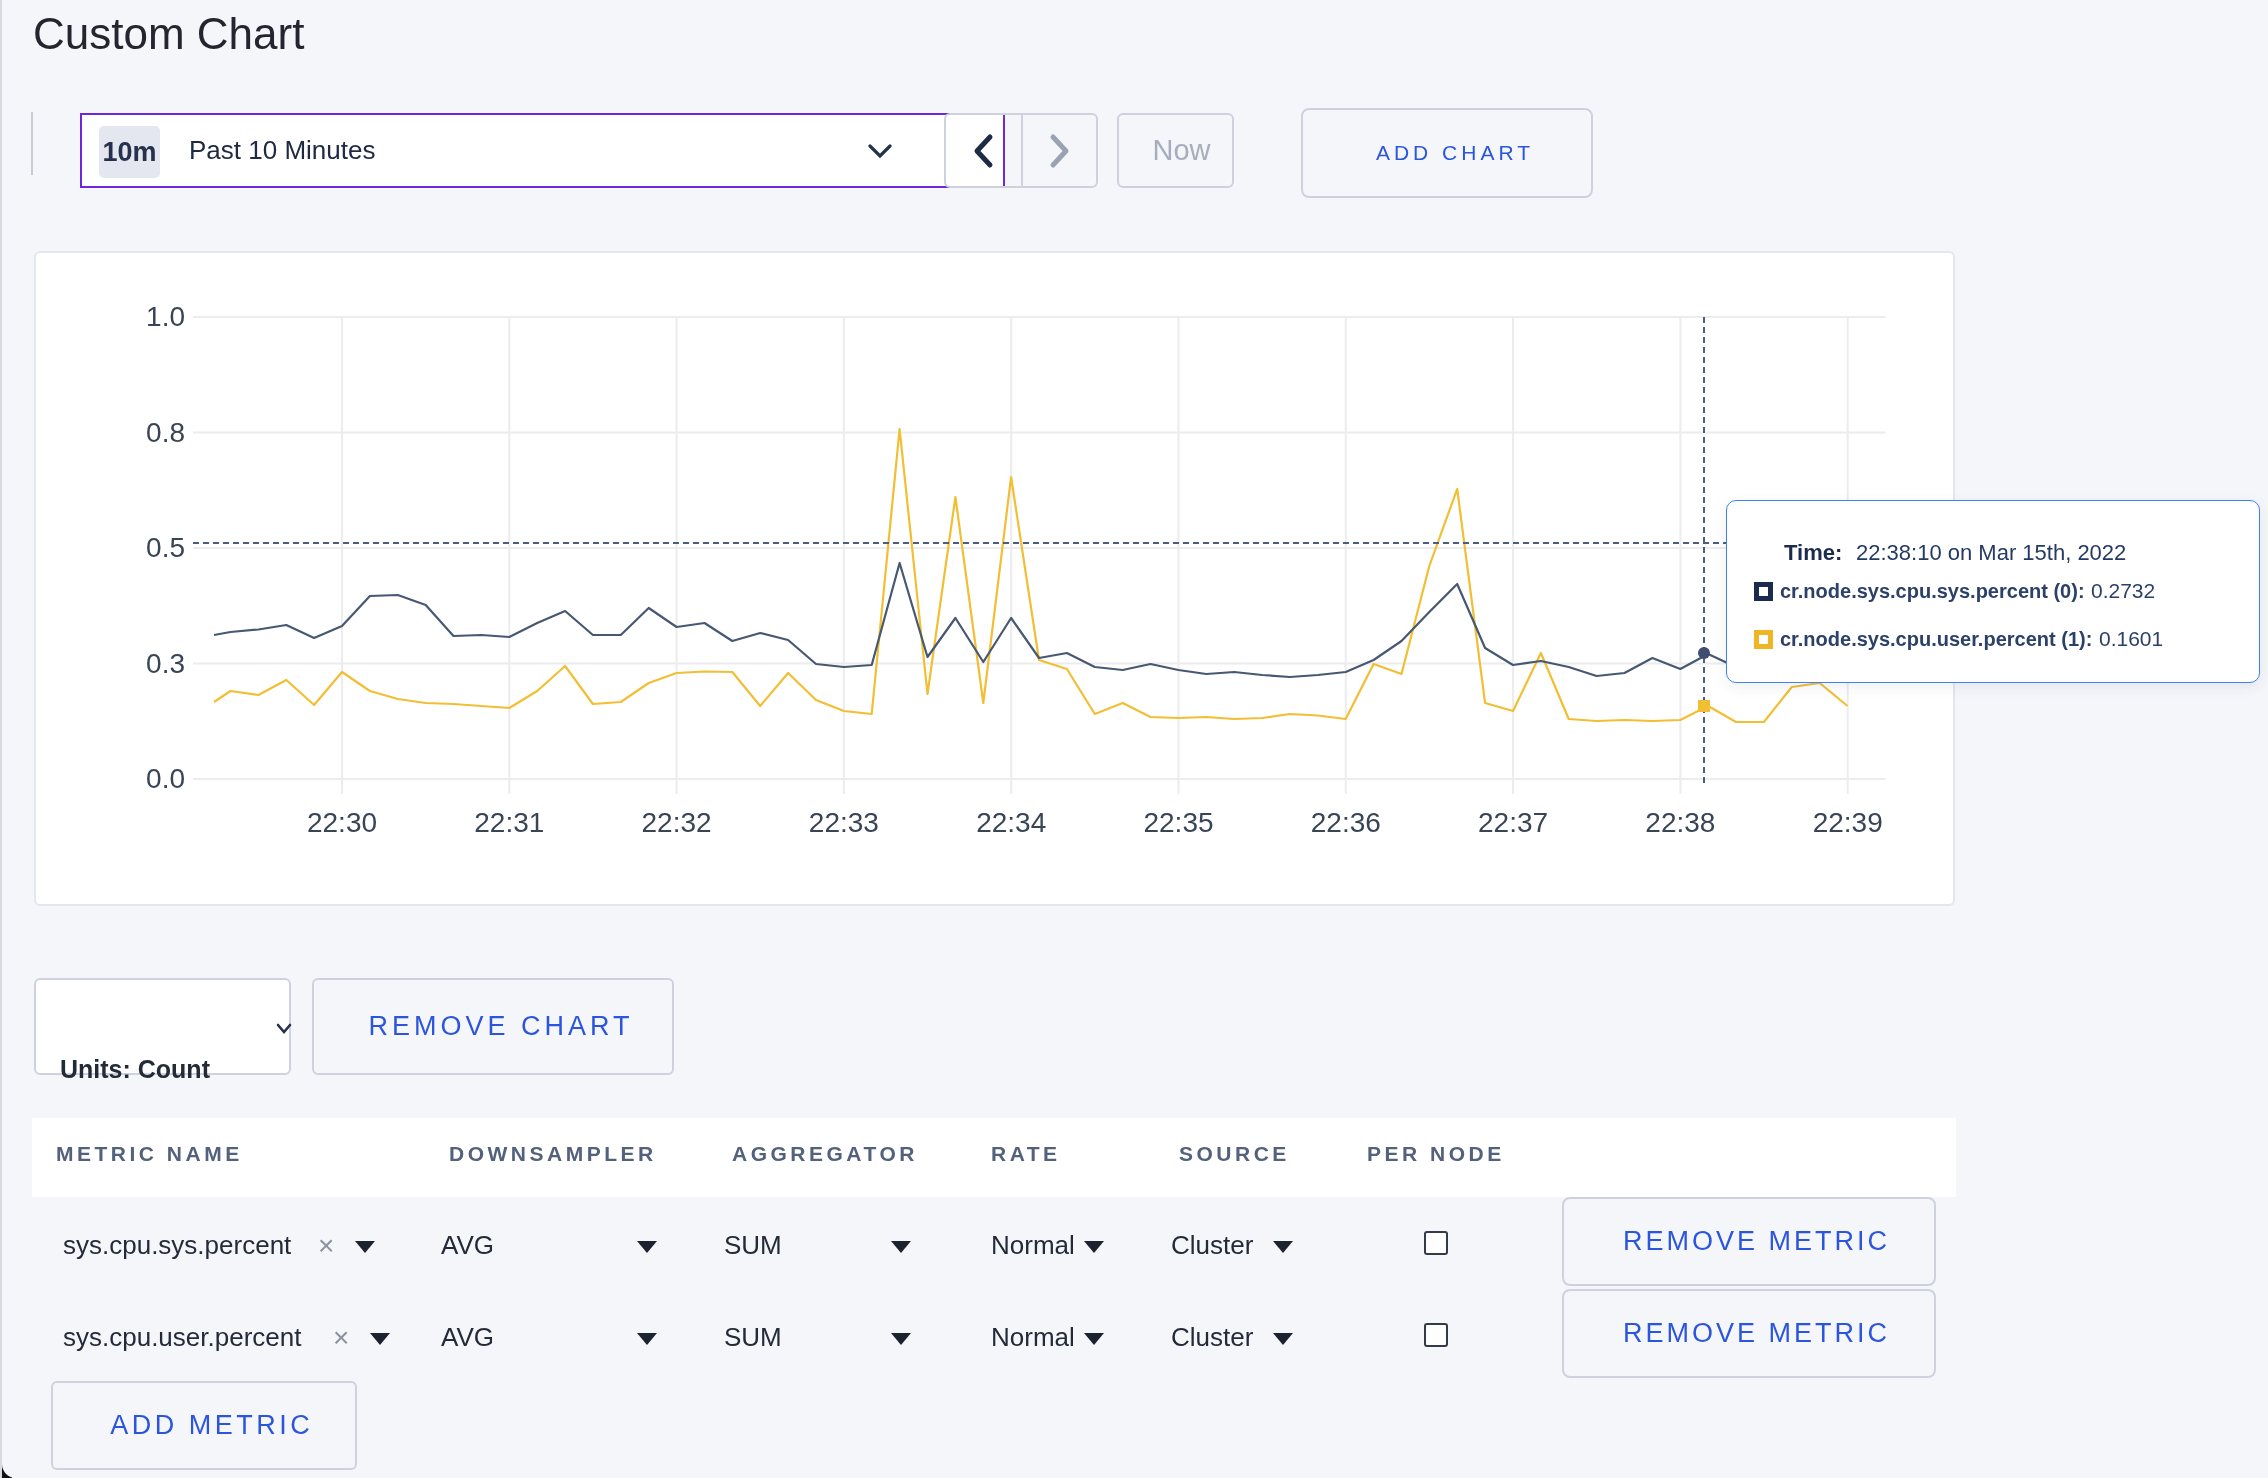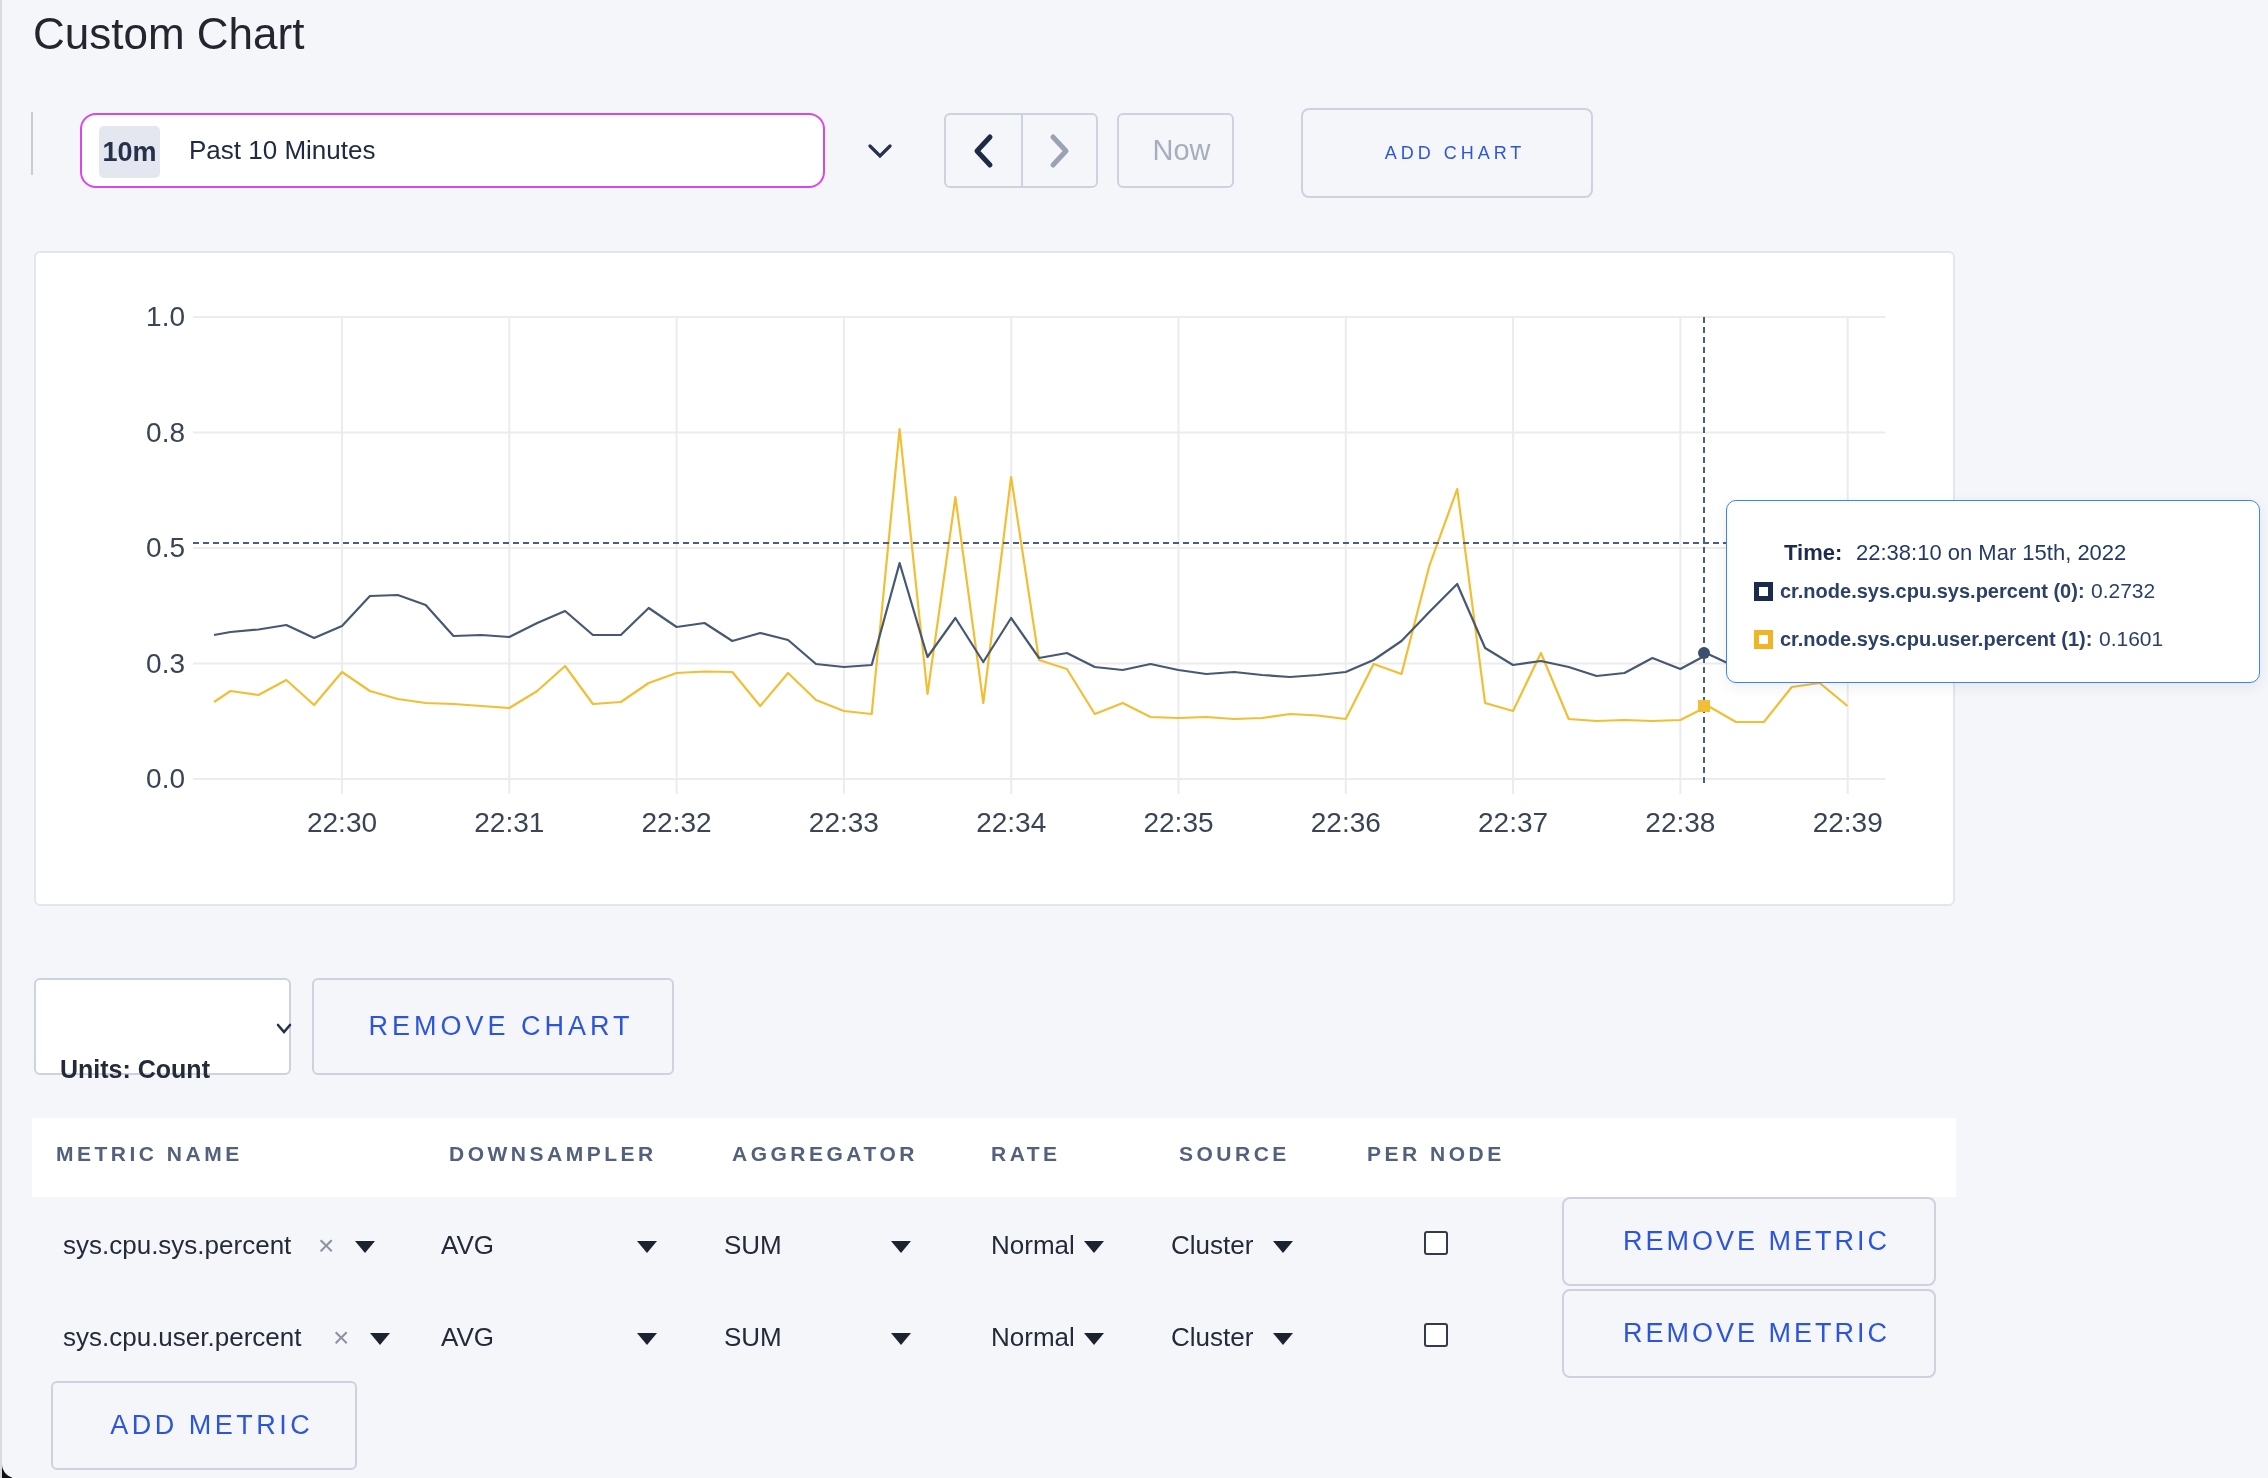--- a/index.html
+++ b/index.html
@@ -10,41 +10,41 @@
   .blue { color:#2c55dd; }
 </style>
 </head>
 <body>
 <div id="page">
 
   <div class="abs" style="left:31px; top:9px; font-size:44px; color:#23262e; font-weight:400;">Custom Chart</div>
 
   <div class="abs" style="left:29px; top:112px; width:2px; height:63px; background:#c8ccd6;"></div>
 
-  <div class="abs" style="left:78px; top:113px; width:745px; height:75px; background:#fff; border:2px solid #d946ef; border-radius:16px;">
+  <div class="abs" style="left:78px; top:113px; width:925px; height:75px; background:#fff; border:2px solid #6d28d9; border-radius:0;">
     <div class="abs" style="left:17px; top:11px; width:61px; height:52px; background:#e4e7f0; border-radius:5px; display:flex; align-items:center; justify-content:center; font-size:27px; font-weight:bold; color:#26324c;">10m</div>
     <div class="abs" style="left:107px; top:0; height:71px; display:flex; align-items:center; font-size:26px; color:#202b43;">Past 10 Minutes</div>
     <svg class="abs" style="left:786px; top:26px;" width="24" height="20" viewBox="0 0 24 20">
         <path d="M2 5 L12 15 L22 5" fill="none" stroke="#26324c" stroke-width="3.2" stroke-linecap="round"></path>
       </svg>
   </div>
 
   <div class="btn" style="left:942px; top:113px; width:154px; height:75px;">
     <div class="abs" style="left:75px; top:0; width:2px; height:71px; background:#cdd2de;"></div>
     <svg class="abs" style="left:24px; top:18px;" width="26" height="36" viewBox="0 0 26 36">
         <path d="M20 4 L7 18 L20 32" fill="none" stroke="#1d2b45" stroke-width="5" stroke-linejoin="round" stroke-linecap="round"></path>
       </svg>
     <svg class="abs" style="left:101px; top:18px;" width="26" height="36" viewBox="0 0 26 36">
         <path d="M6 4 L19 18 L6 32" fill="none" stroke="#9aa3b2" stroke-width="5" stroke-linejoin="round" stroke-linecap="round"></path>
       </svg>
   </div>
 
   <div class="btn" style="left:1115px; top:113px; width:117px; height:75px; font-size:29px; color:#a6adbc;">Now</div>
 
-  <div class="btn" style="left:1299px; top:108px; width:292px; height:90px; border-radius:8px; font-size:18px; letter-spacing:4px; font-weight:500;">
+  <div class="btn" style="left:1299px; top:108px; width:292px; height:90px; border-radius:8px; font-size:21px; letter-spacing:4px; font-weight:500;">
       <span class="blue" style="margin-left:4px;">ADD CHART</span>
     </div>
 
   <div class="abs" style="left:32px; top:251px; width:1921px; height:655px; background:#fff; border:2px solid #e3e6ec; border-radius:6px;"></div>
   <svg class="abs" style="left:32px; top:251px;" width="1921" height="655" viewBox="0 0 1921 655">
 
     <line x1="159.0" y1="66.0" x2="1851.5" y2="66.0" stroke="#ececee" stroke-width="2"></line>
     <line x1="159.0" y1="181.5" x2="1851.5" y2="181.5" stroke="#ececee" stroke-width="2"></line>
     <line x1="159.0" y1="297.0" x2="1851.5" y2="297.0" stroke="#ececee" stroke-width="2"></line>
     <line x1="159.0" y1="412.5" x2="1851.5" y2="412.5" stroke="#ececee" stroke-width="2"></line>

